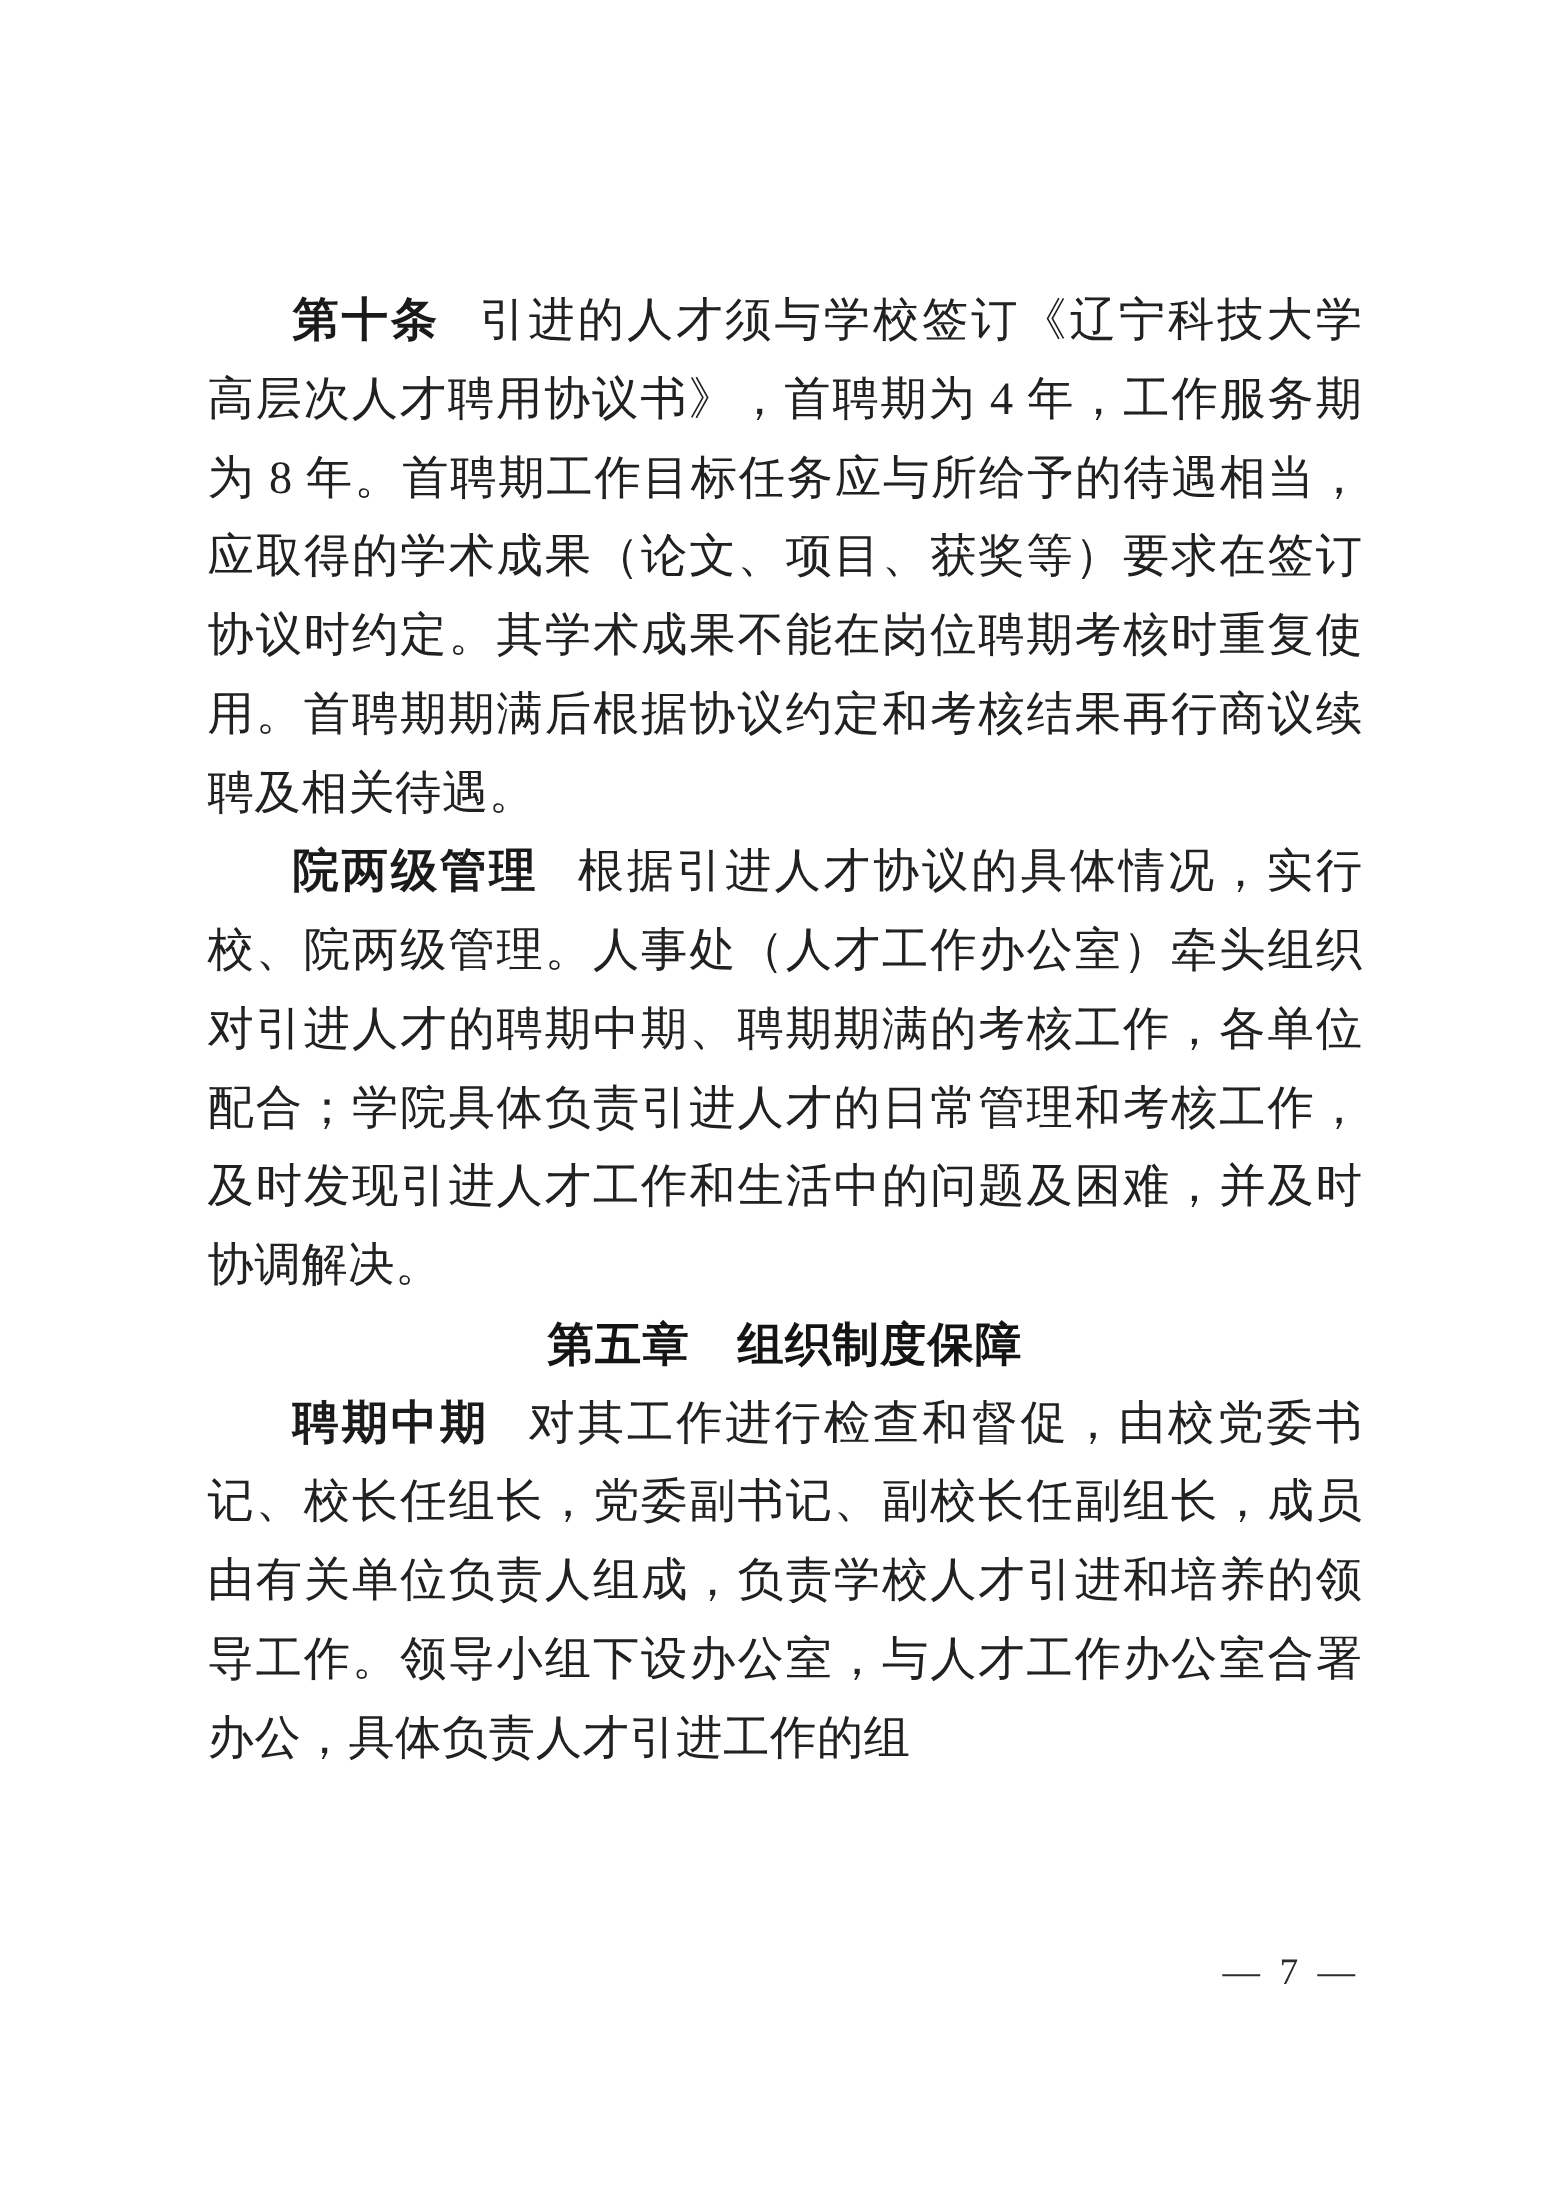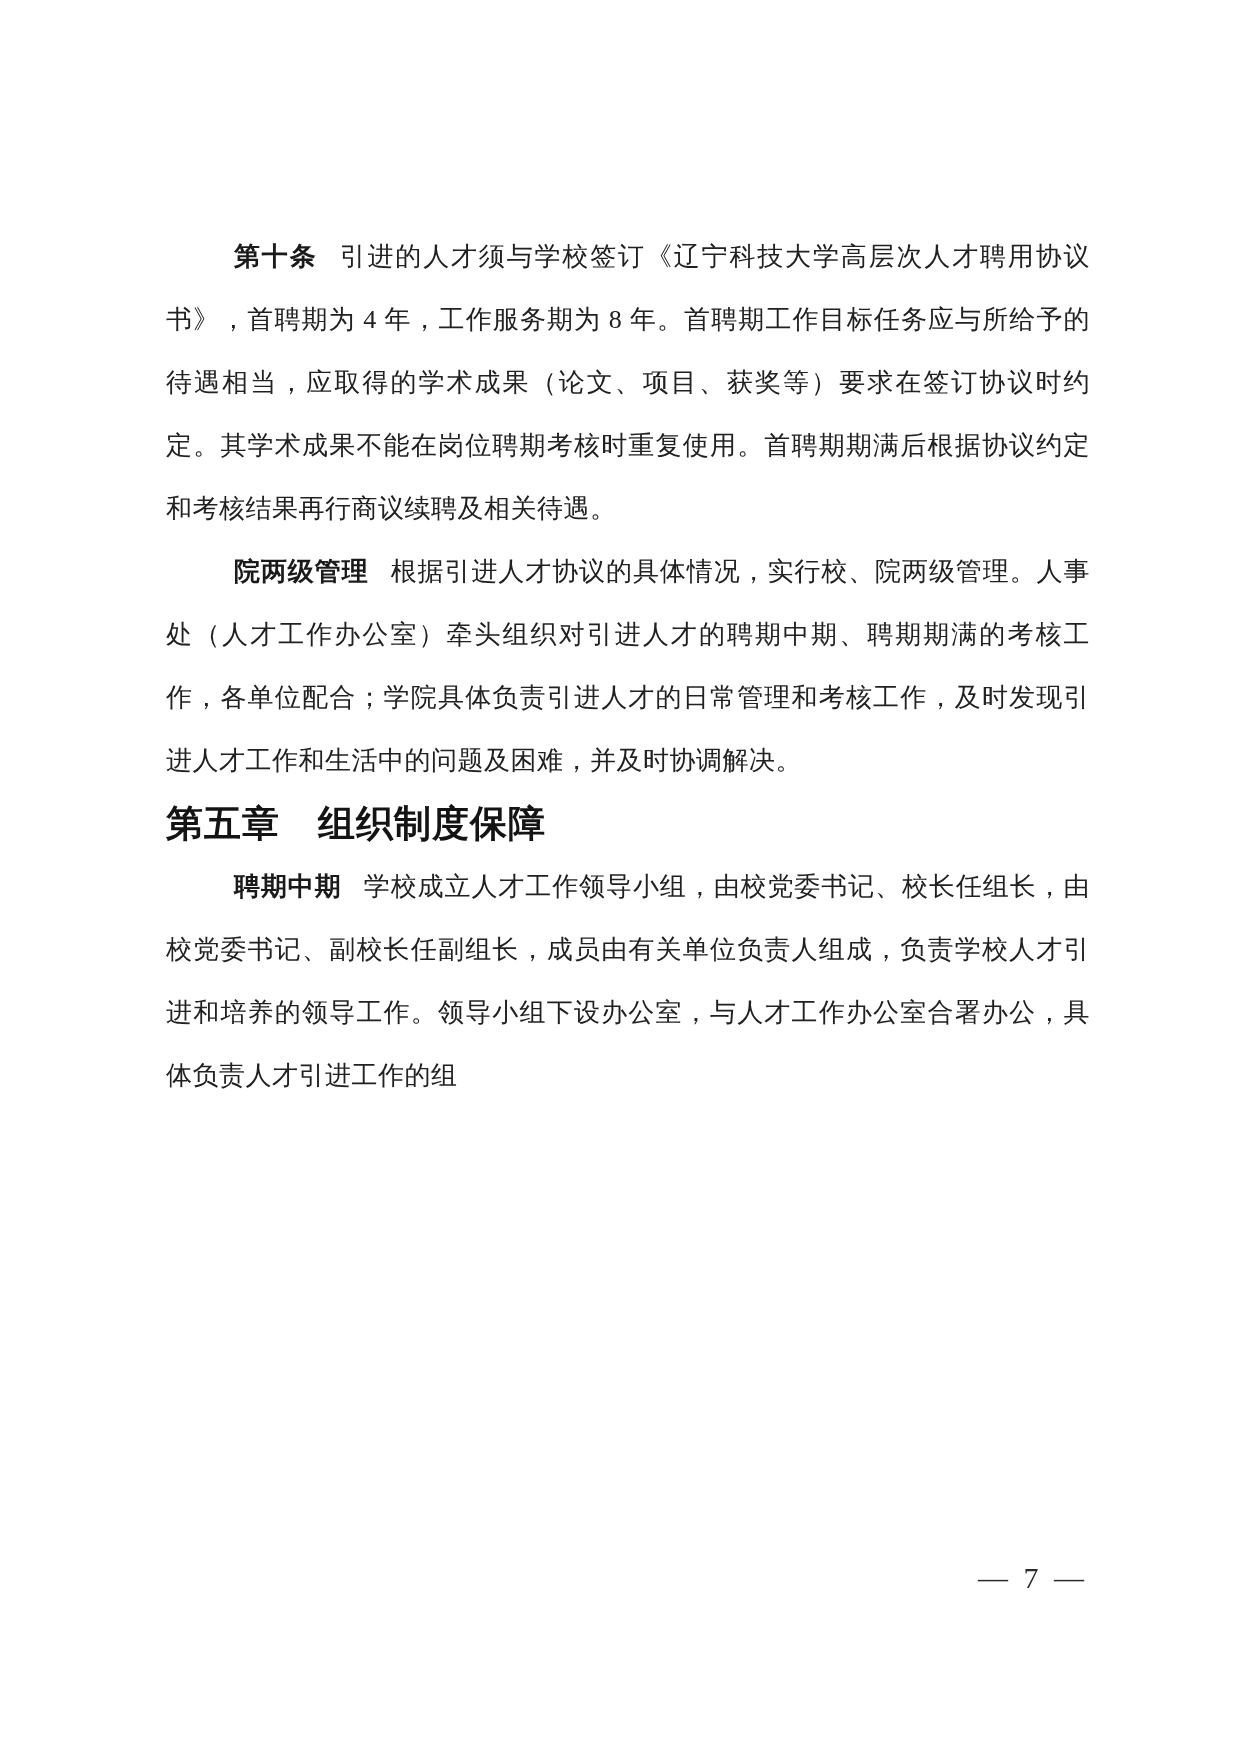--- a/index.html
+++ b/index.html
@@ -17,39 +17,39 @@
     color: #212121;
   }
   .content {
     position: absolute;
     left: 166px;
     top: 225px;
     width: 924px;
   }
   .para {
     margin: 0;
-    font-size: 26px;
+    font-size: 37px;
     line-height: 63px;
     text-align: justify;
     text-align-last: left;
     text-indent: 68px;
     letter-spacing: 0.5px;
     color: #212121;
   }
   .term {
     font-weight: bold;
     margin-right: 0.85em;
     color: #1a1a1a;
   }
   .chapter {
     margin: 0;
     font-size: 37px;
     line-height: 63px;
     font-weight: bold;
-    text-align: left;
+    text-align: center;
     font-family: "Liberation Sans", sans-serif;
     color: #141414;
     letter-spacing: 1px;
   }
   .page-number {
     position: absolute;
     top: 1558px;
     right: 152px;
     font-size: 30px;
     line-height: 40px;
@@ -64,18 +64,18 @@
 <div class="page">
   <div class="content">
 
     <p class="para"><span class="term">第十条</span><span>引进的人才须与学校签订《辽宁科技大学高层次人才聘用协议书》，首聘期为 4 年，工作服务期为 8 年。首聘期工作目标任务应与所给予的待遇相当，应取得的学术成果（论文、项目、获奖等）要求在签订协议时约定。其学术成果不能在岗位聘期考核时重复使用。首聘期期满后根据协议约定和考核结果再行商议续聘及相关待遇。</span></p>
 
     <p class="para"><span class="term">院两级管理</span><span>根据引进人才协议的具体情况，实行校、院两级管理。人事处（人才工作办公室）牵头组织对引进人才的聘期中期、聘期期满的考核工作，各单位配合；学院具体负责引进人才的日常管理和考核工作，及时发现引进人才工作和生活中的问题及困难，并及时协调解决。</span></p>
 
 
     <h2 class="chapter">第五章　组织制度保障</h2>
 
-    <p class="para"><span class="term">聘期中期</span><span>学校成立人才工作领导小组，由校党委书记、校长任组长，由校党委书记、副校长任副组长，成员由有关单位负责人组成，负责学校人才引进和培养的领导工作。领导小组下设办公室，与人才工作办公室合署办公，具体负责人才引进工作的组</span></p>
+    <p class="para"><span class="term">聘期中期</span><span>对其工作进行检查和督促，由校党委书记、校长任组长，党委副书记、副校长任副组长，成员由有关单位负责人组成，负责学校人才引进和培养的领导工作。领导小组下设办公室，与人才工作办公室合署办公，具体负责人才引进工作的组</span></p>
 
   </div>
 
   <div class="page-number">— 7 —</div>
 </div>
 
 </body></html>

